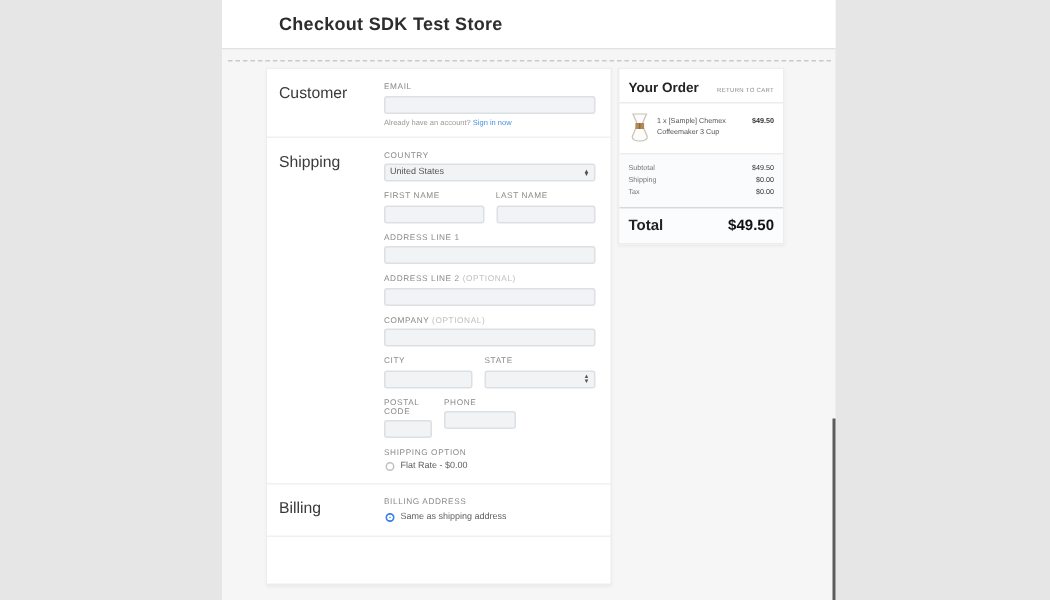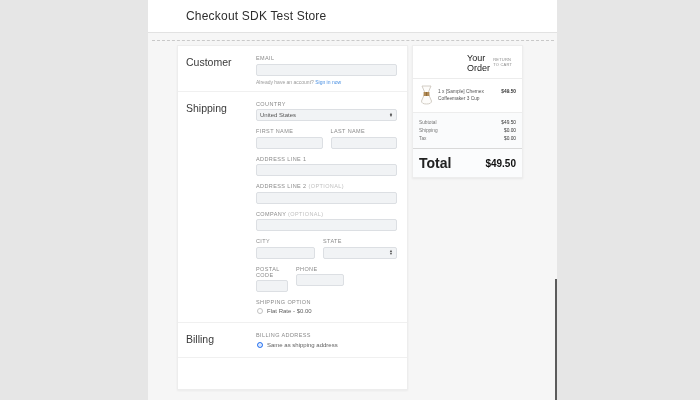--- a/index.html
+++ b/index.html
@@ -2,21 +2,21 @@
 <html><head>
 <meta charset="utf-8">
 <style>
   * { margin:0; padding:0; box-sizing:border-box; }
   html,body { width:700px; height:400px; }
   body { font-family:"Liberation Sans", sans-serif; background:#e6e6e6; }
   .viewport { position:relative; width:700px; height:400px; background:#e6e6e6; overflow:hidden; }
   .page { position:absolute; left:148px; top:0; width:409px; height:400px; background:#f6f6f6; }
 
   .site-header { height:33px; background:#ffffff; border-bottom:1px solid #e2e2e2; display:flex; align-items:center; }
-  .site-title { margin-left:38px; font-size:12px; font-weight:normal; color:#2d2d2d; letter-spacing:0.2px; }
+  .site-title { margin-left:38px; font-size:12px; font-weight:bold; color:#2d2d2d; letter-spacing:0.2px; }
   .dashed-line { position:absolute; left:4px; right:3px; top:40px; border-top:1px dashed #c9c9c9; }
 
   .form-card { position:absolute; left:29px; top:45px; width:231px; height:345px; background:#fff;
                border:1px solid #ededed; box-shadow:0 1px 2px rgba(0,0,0,0.05); }
   .section { display:flex; padding:9px 10px 3px 8px; border-bottom:1px solid #f0f0f0; }
   .section-heading { width:70px; flex:0 0 auto; font-size:10.5px; color:#3a3a3a; padding-top:1px; }
   .fields { flex:1; min-width:0; }
   .fgroup { margin-bottom:7px; }
   .flabel { font-size:5.5px; letter-spacing:0.4px; color:#8a8a8a; margin-bottom:2.5px; }
   .flabel .opt { color:#c0c0c0; }
@@ -35,32 +35,32 @@
   .signin-link { color:#4a90e2; }
 
   .radio-row { display:flex; align-items:center; gap:4px; margin:0 0 5.5px 1px; }
   .radio { width:6px; height:6px; border-radius:50%; border:1px solid #c2c2c2; background:#fff; flex:0 0 auto; }
   .radio.checked { border:1px solid #3a7ff2; background:#3a7ff2; box-shadow:inset 0 0 0 1.5px #fff; }
   .radio-label { font-size:6px; color:#5f5f5f; }
 
   .summary-card { position:absolute; left:264px; top:45px; width:111px; background:#fff;
                   border:1px solid #ededed; box-shadow:0 1px 2px rgba(0,0,0,0.06); }
   .order-header { display:flex; justify-content:space-between; align-items:baseline; padding:7px 6px 5px; border-bottom:1px solid #ececec; }
-  .order-title { font-size:9px; font-weight:normal; color:#222;margin-left:48px; }
+  .order-title { font-size:9px; font-weight:bold; color:#222; }
   .return-link { font-size:4px; color:#8b8b8b; letter-spacing:0.2px; cursor:pointer; }
   .item-row { display:flex; padding:6px 6px 7px; gap:4px; align-items:center; }
   .thumb { width:15px; height:20px; flex:0 0 auto; }
   .item-name { flex:1; font-size:4.8px; color:#555; line-height:1.5; }
   .item-price { font-size:4.8px; color:#333; font-weight:bold; align-self:flex-start; margin-top:4px; }
   .totals { background:#fafbfc; border-top:1px solid #ededed; padding:4px 6px; }
   .trow { display:flex; justify-content:space-between; margin:3px 0; }
   .tlabel { font-size:4.8px; color:#777; }
   .tvalue { font-size:4.8px; color:#333; }
   .total-row { display:flex; justify-content:space-between; align-items:center; border-top:1px solid #d9d9d9; padding:6px; background:#fbfcfd; }
-  .total-label { font-size:14px; font-weight:bold; color:#222; }
+  .total-label { font-size:10px; font-weight:bold; color:#222; }
   .total-value { font-size:10px; font-weight:bold; color:#111; }
 
   .scrollbar { position:absolute; right:0; top:279px; width:2px; height:121px; background:#5b5b5b; }
 </style>
 </head>
 <body>
 
 <div class="viewport">
   <div class="page">
 

